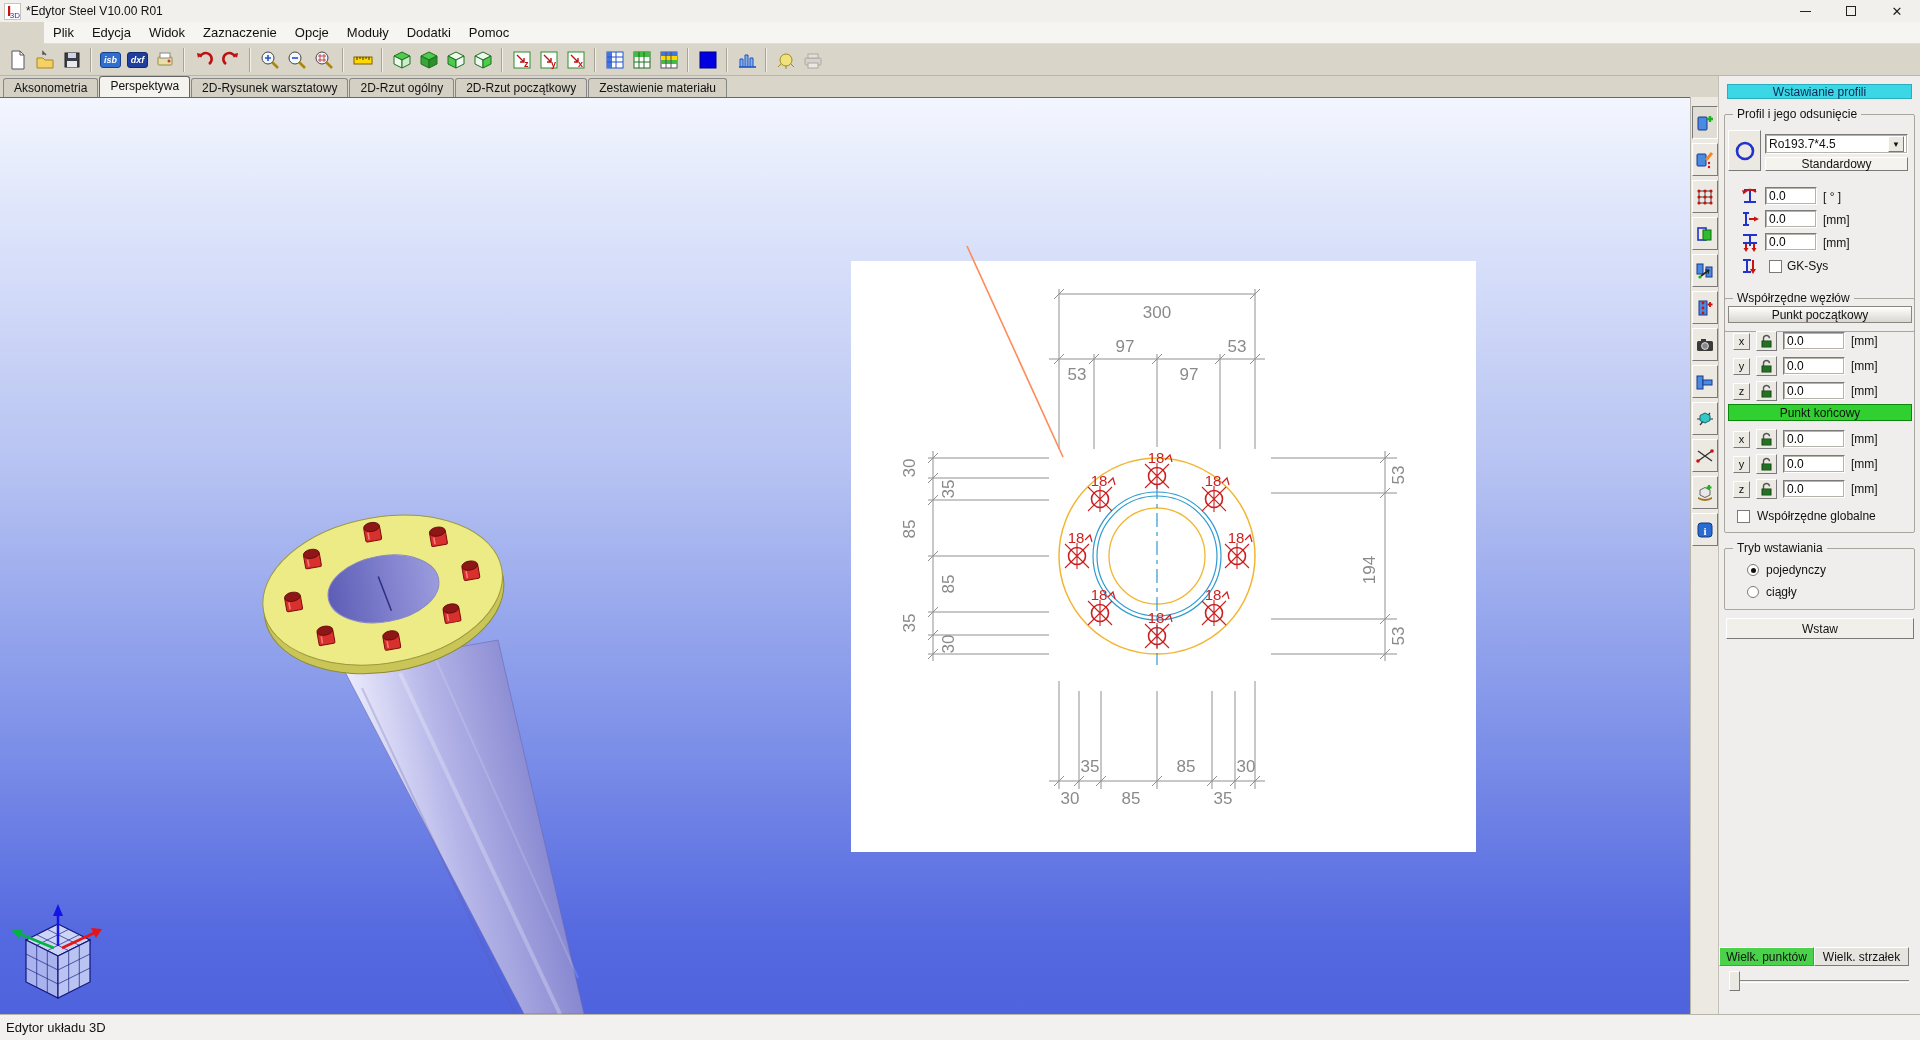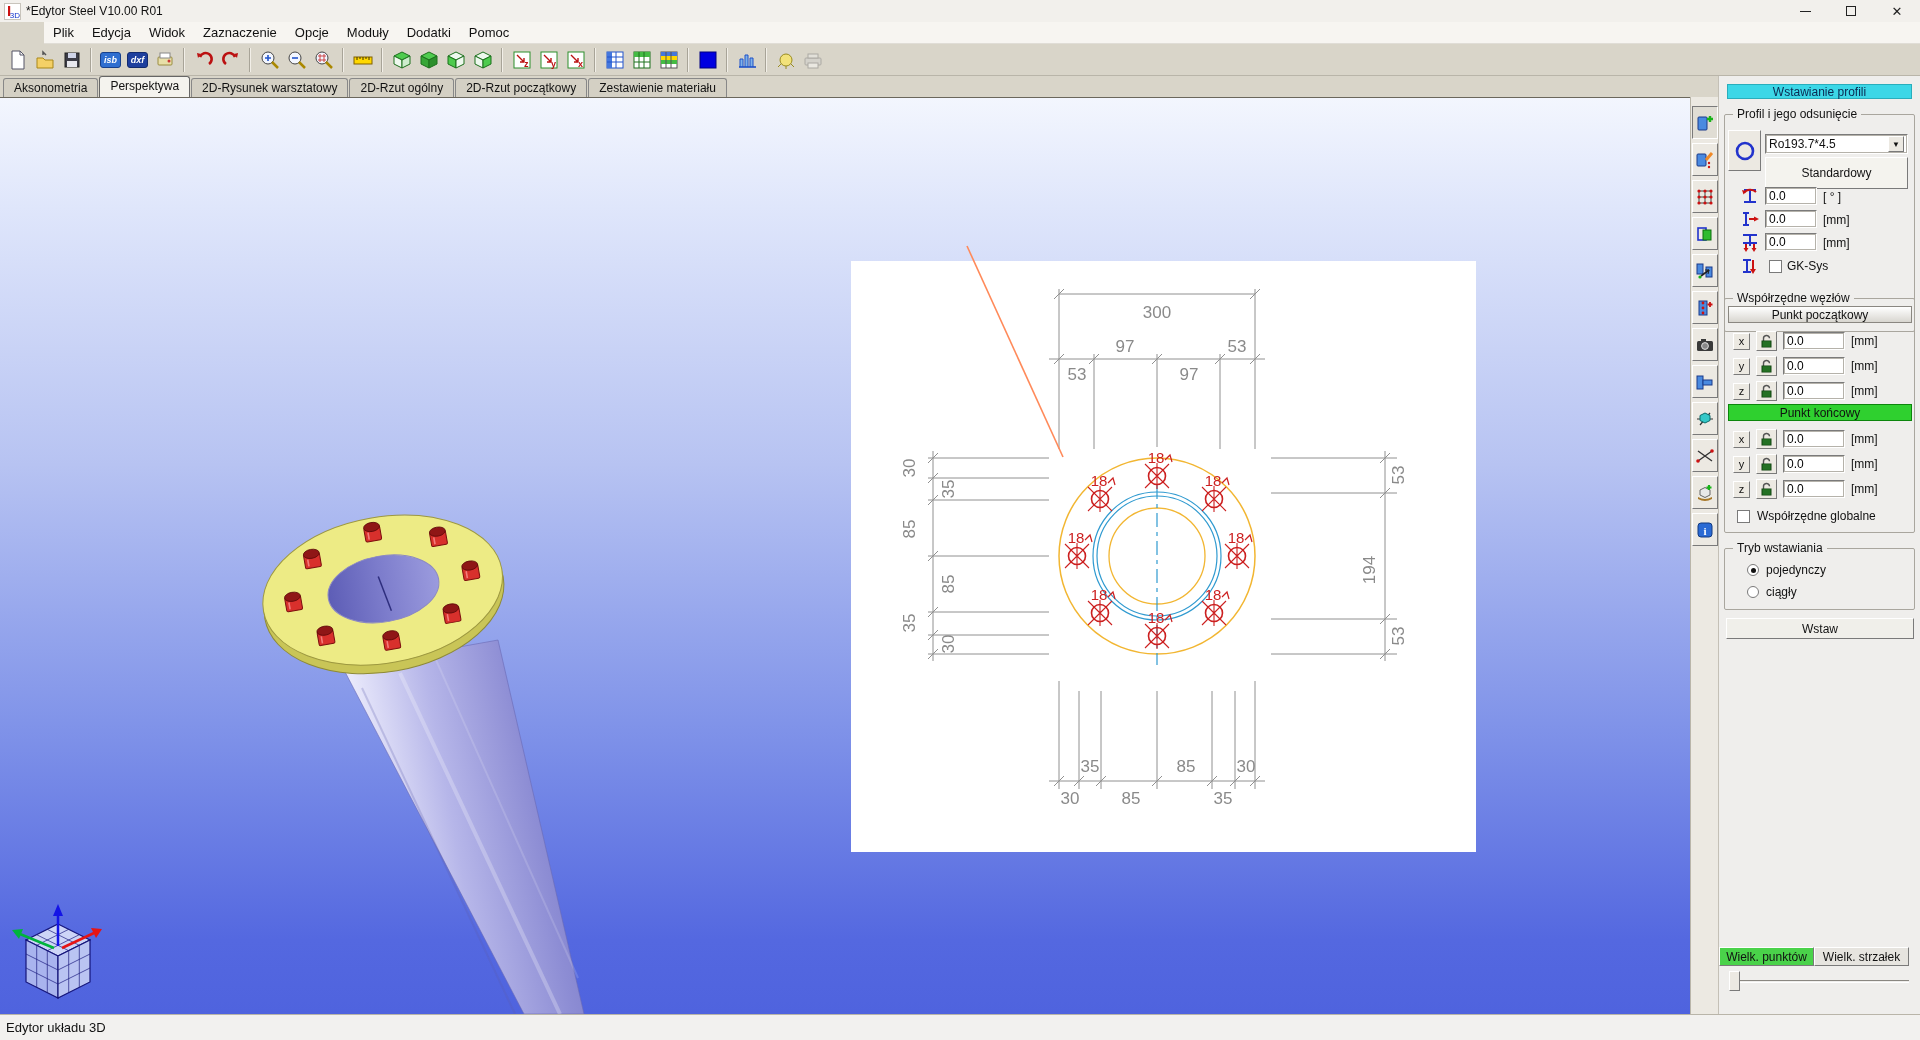--- a/index.html
+++ b/index.html
@@ -630,21 +630,21 @@
       <svg width="24" height="24">
           <circle cx="12" cy="12" r="8" fill="none" stroke="#2233cc" stroke-width="2.6"></circle>
         </svg>
     </div>
 
     <div class="sunken-field" style="position:absolute; left:40px; top:19px; width:143px; height:20px; display:flex; align-items:center">
       <span style="flex:1">Ro193.7*4.5</span>
       <span class="raised" style="width:16px; height:16px; display:flex; align-items:center; justify-content:center; font-size:8px">▼</span>
     </div>
 
-    <div class="raised" style="position:absolute; left:40px; top:42px; width:143px; height:32px; display:flex; align-items:center; justify-content:center; background:#f4f3ee">
+    <div class="raised" style="position:absolute; left:40px; top:42px; width:143px; height:14px; display:flex; align-items:center; justify-content:center; background:#f4f3ee">
       <span>Standardowy</span>
     </div>
 
     <div style="position:absolute; left:14px; top:70px">
       <svg width="22" height="22">
           <path d="M11 4 v14 M5 5 h12 M5 17 h12" stroke="#2233cc" stroke-width="2"></path>
           <path d="M17 7 A8 8 0 0 0 5 8" fill="none" stroke="#cc1111" stroke-width="2"></path>
           <path d="M3 5 l4 1 -2.5 3.5 z" fill="#cc1111"></path>
         </svg>
     </div>

